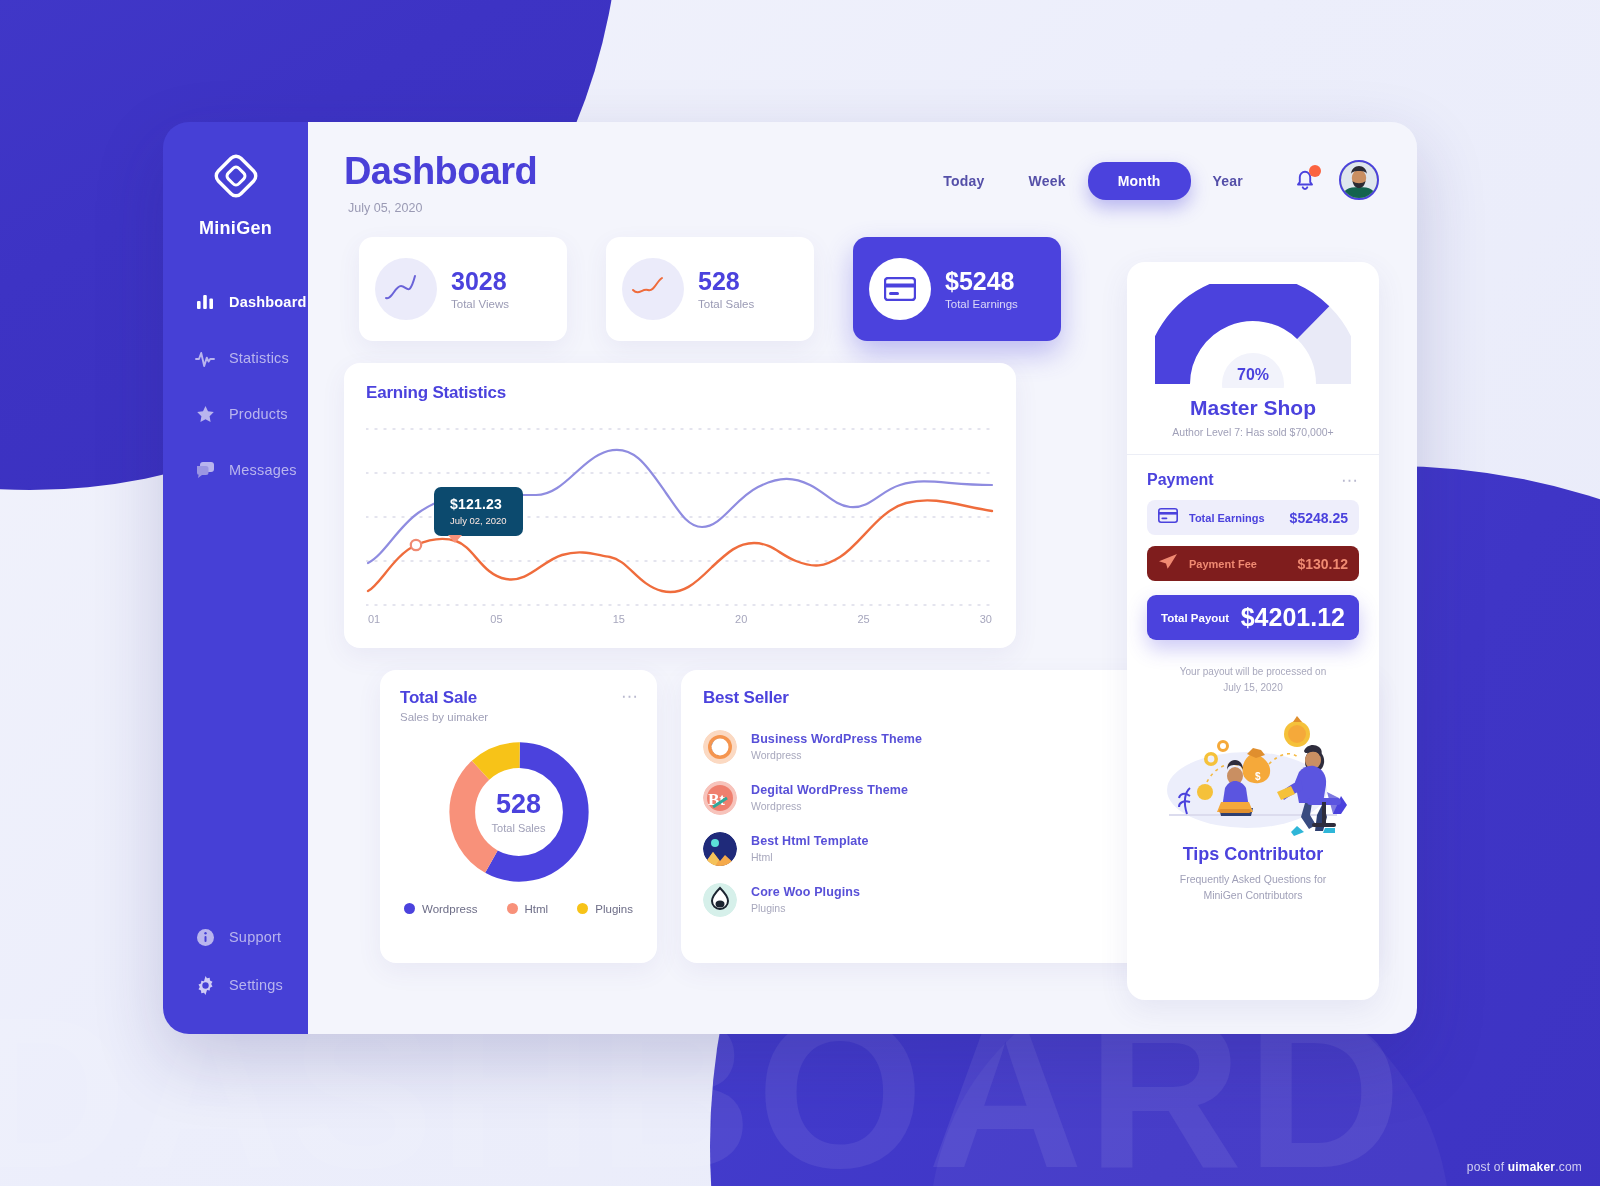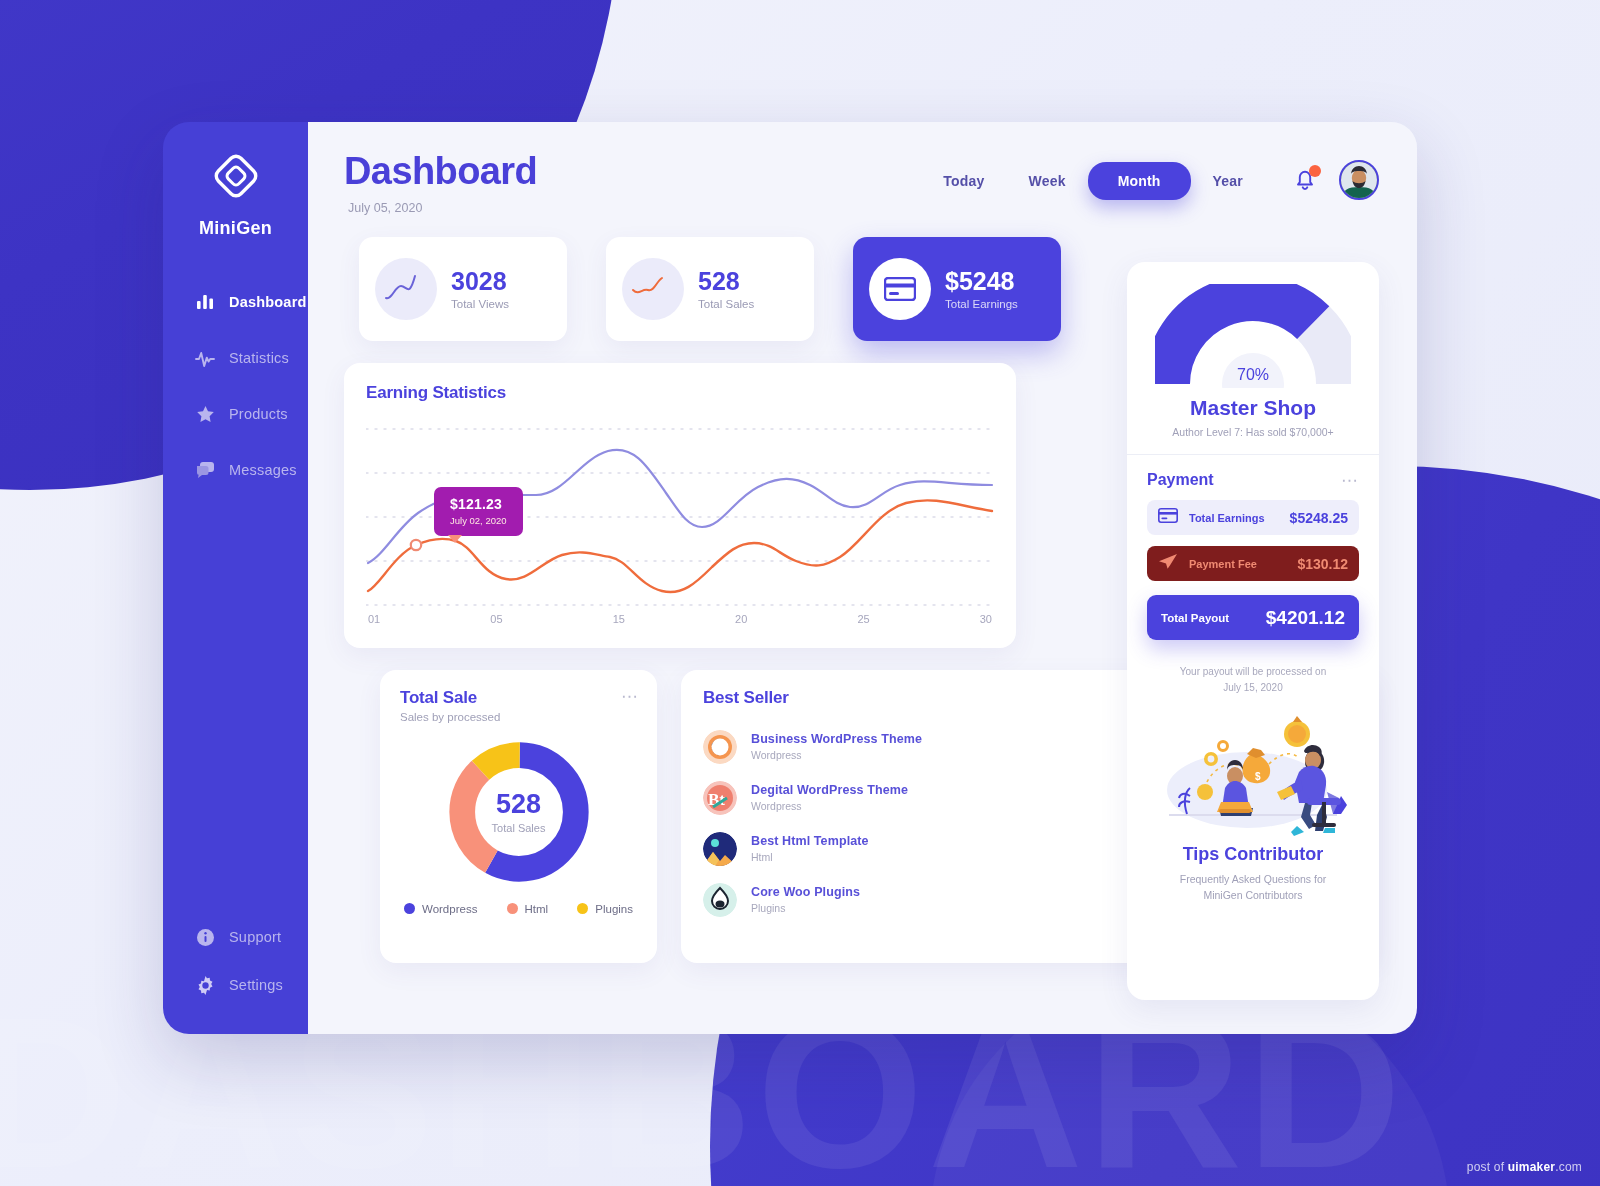--- a/index.html
+++ b/index.html
@@ -172,21 +172,21 @@
     background: #fff; border-radius: 16px;
     padding: 20px 22px 10px 22px;
     box-shadow: 0 8px 26px rgba(80,75,160,.07);
     position: relative;
   }
   .card-title { font-size: 17px; font-weight: bold; color: #4b42dd; letter-spacing: -.2px; }
   .card-sub { font-size: 11.5px; color: #a0a0b8; margin-top: 3px; }
   .chart-area { position: relative; height: 230px; margin-top: 6px; }
   .tooltip {
     position: absolute; left: 68px; top: 78px;
-    background: #a21caf; color: #fff;
+    background: #0c4a6e; color: #fff;
     border-radius: 7px; padding: 9px 16px 10px;
     text-align: left; z-index: 5;
   }
   .tooltip .t-val { font-size: 14px; font-weight: bold; letter-spacing: .2px; }
   .tooltip .t-date { font-size: 9.5px; color: #ffe9e2; margin-top: 3px; }
   .tooltip::after {
     content: ""; position: absolute; left: 14px; bottom: -7px;
     border-left: 7px solid transparent; border-right: 7px solid transparent;
     border-top: 8px solid #f8917a;
   }
@@ -247,21 +247,21 @@
     width: 252px; height: 738px;
     background: #fff; border-radius: 18px;
     box-shadow: 0 10px 30px rgba(80,75,160,.09);
     padding: 18px 20px;
     overflow: hidden;
   }
   .gauge-wrap { display: flex; justify-content: center; margin-top: 4px; position: relative; }
   .gauge-pct {
     position: absolute; left: 0; right: 0; bottom: 4px;
     text-align: center;
-    font-size: 16px; font-weight: normal; color: #4b42dd;
+    font-size: 16px; font-weight: bold; color: #4b42dd;
   }
   .shop-name { text-align: center; font-size: 21px; font-weight: bold; color: #4b42dd; margin-top: 8px; }
   .shop-sub { text-align: center; font-size: 10.5px; color: #a0a0b8; margin-top: 6px; }
   .divider { height: 1px; background: #eceef6; margin: 16px -20px 0; }
 
   .pay-head { display: flex; align-items: center; margin-top: 16px; }
   .pay-title { flex: 1; font-size: 16px; font-weight: bold; color: #4b42dd; }
   .pay-row {
     display: flex; align-items: center; gap: 11px;
     height: 35px; border-radius: 8px; padding: 0 11px;
@@ -274,21 +274,21 @@
   .pay-row.fee .pay-label, .pay-row.fee .pay-amt { color: #f08a72; }
   .pay-amt { font-size: 14px; font-weight: bold; }
   .payout-row {
     display: flex; align-items: center;
     height: 45px; border-radius: 9px; padding: 0 14px;
     margin-top: 14px;
     background: #4b42dd;
     box-shadow: 0 9px 20px rgba(75,66,221,.28);
   }
   .payout-label { flex: 1; font-size: 11.5px; font-weight: bold; color: #fff; }
-  .payout-amt { font-size: 19px; font-weight: bold; color: #fff; }
+  .payout-amt { font-size: 25px; font-weight: bold; color: #fff; }
   .payout-note { text-align: center; font-size: 10px; color: #a8a8bd; margin-top: 24px; line-height: 1.6; }
 
   .tips-illo { display: flex; justify-content: center; margin-top: 14px; }
   .tips-title { text-align: center; font-size: 18px; font-weight: bold; color: #4b42dd; margin-top: 6px; }
   .tips-sub { text-align: center; font-size: 10.5px; color: #a0a0b8; margin-top: 6px; line-height: 1.55; }
 </style>
 </head>
 <body>
 
 <div class="bg-base"></div>
@@ -482,21 +482,21 @@
           <span>25</span>
           <span>30</span>
         </div>
       </div>
     </section>
 
     <div class="bottom-row">
 
       <section class="sale-card">
         <div class="card-title">Total Sale</div>
-        <div class="card-sub">Sales by processed</div>
+        <div class="card-sub">Sales by uimaker</div>
         <div class="dots-btn">⋯</div>
 
         <div class="donut-wrap">
           <svg width="150" height="150" viewBox="0 0 42 42">
             <circle cx="21" cy="21" r="15.9" fill="transparent" stroke="#4b42dd" stroke-width="7.2" stroke-dasharray="58 42" stroke-dashoffset="25"></circle>
             <circle cx="21" cy="21" r="15.9" fill="transparent" stroke="#f8917a" stroke-width="7.2" stroke-dasharray="30 70" stroke-dashoffset="-33"></circle>
             <circle cx="21" cy="21" r="15.9" fill="transparent" stroke="#f7c318" stroke-width="7.2" stroke-dasharray="12 88" stroke-dashoffset="-63"></circle>
           </svg>
           <div class="donut-center">
             <div class="donut-num">528</div>

